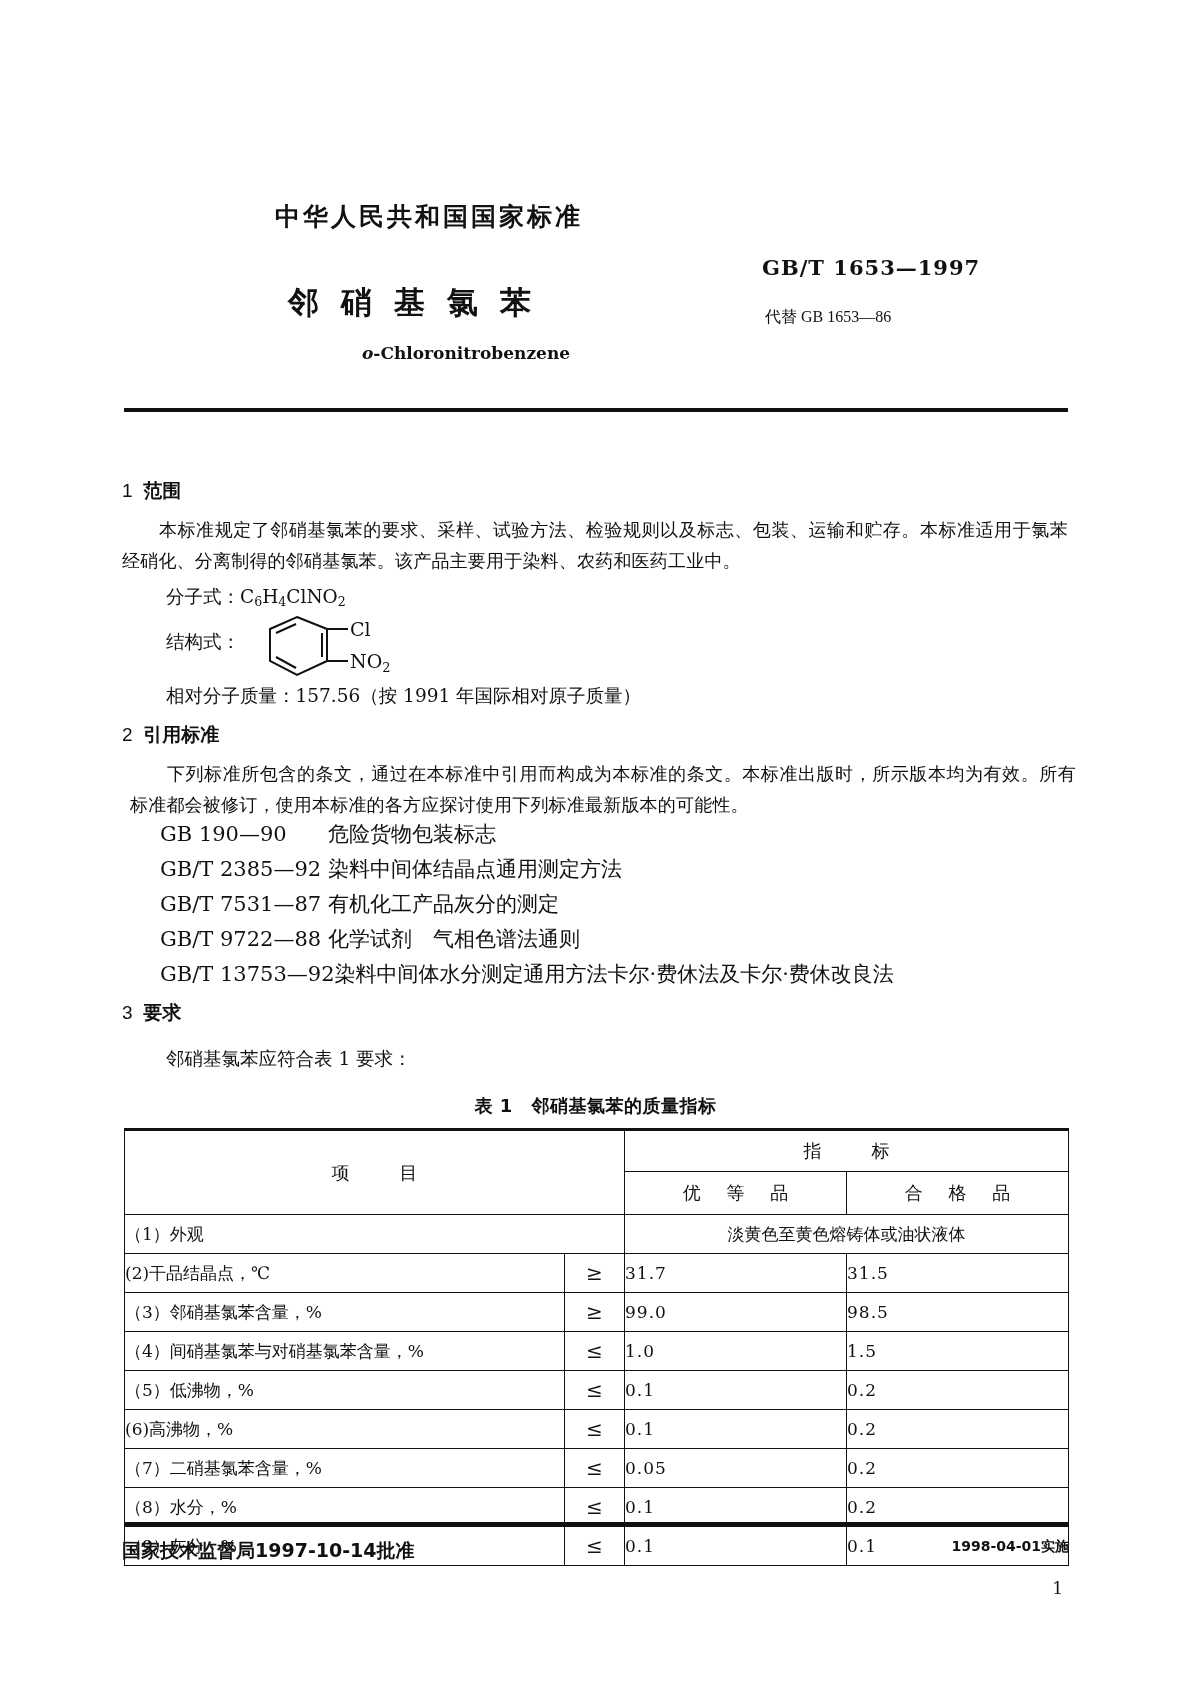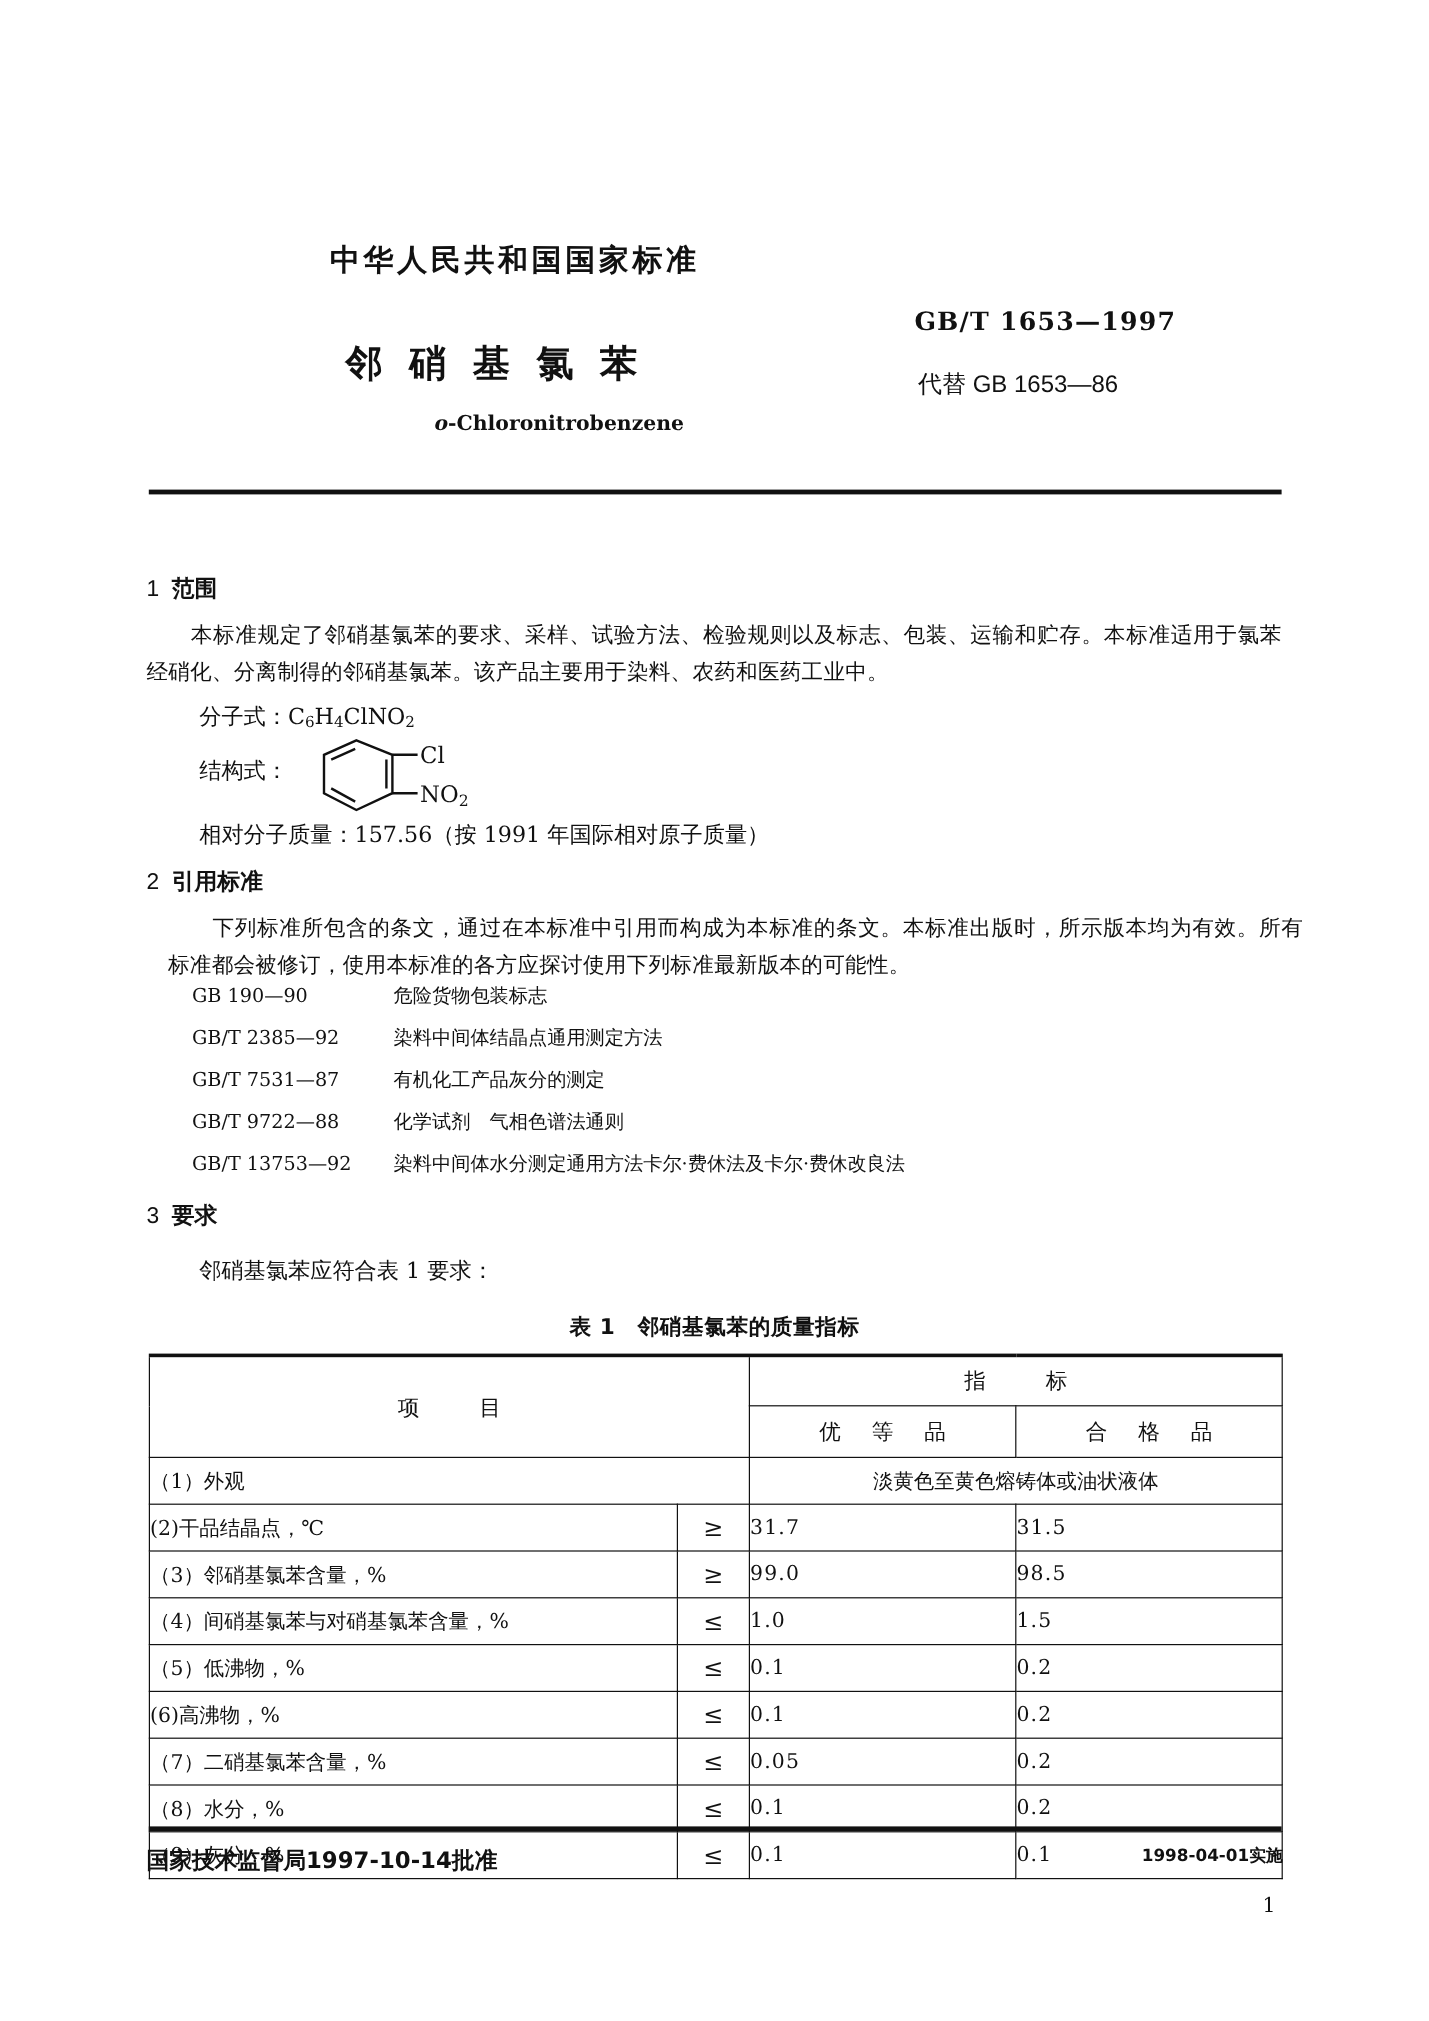--- a/index.html
+++ b/index.html
@@ -66,22 +66,22 @@
     font-family: "DejaVu Serif", "Liberation Serif", serif;
     font-weight: bold;
     font-size: 21px;
     letter-spacing: 1px;
     white-space: nowrap;
   }
   .std-replaces {
     position: absolute;
     left: 765px;
     top: 307px;
-    font-family: Liberation Sans, sans-serif;
-    font-size: 20px;
+    font-family: Liberation Serif, serif;
+    font-size: 16px;
     white-space: nowrap;
   }
 
   .rule-top {
     position: absolute;
     left: 124px;
     top: 408px;
     width: 944px;
     height: 4px;
     background: #111;
@@ -104,21 +104,21 @@
     letter-spacing: 0.2px;
   }
   .indent { text-indent: 37px; }
   .line {
     position: absolute;
     font-size: 18.5px;
     white-space: nowrap;
   }
   .refline {
     position: absolute;
-    font-size: 16px;
+    font-size: 21px;
     white-space: nowrap;
   }
   .refline .code {
     font-family: "DejaVu Serif", "Liberation Serif", serif;
     display: inline-block;
     min-width: 168px;
   }
   sub { font-size: 0.68em; vertical-align: -0.25em; }
 
   
@@ -294,21 +294,21 @@
       <text x="88" y="59" font-family="DejaVu Serif, Liberation Serif, serif" font-size="19" fill="#111">NO<tspan font-size="13" dy="4">2</tspan></text>
     </svg>
   </div>
 
   <div class="line" style="left:166px; top:683px;">相对分子质量：157.56（按 1991 年国际相对原子质量）</div>
 
   <div class="sec-head" style="left:122px; top:722px;">
     <span class="num">2</span>&nbsp;&nbsp;<span>引用标准</span>
   </div>
 
-  <div class="para indent" style="left:140px; top:758px; width:946px;">下列标准所包含的条文，通过在本标准中引用而构成为本标准的条文。本标准出版时，所示版本均为有效。所有标准都会被修订，使用本标准的各方应探讨使用下列标准最新版本的可能性。</div>
+  <div class="para indent" style="left:130px; top:758px; width:946px;">下列标准所包含的条文，通过在本标准中引用而构成为本标准的条文。本标准出版时，所示版本均为有效。所有标准都会被修订，使用本标准的各方应探讨使用下列标准最新版本的可能性。</div>
 
   <div class="refline" style="left:160px; top:820px;">
     <span class="code">GB 190—90</span><span>危险货物包装标志</span>
   </div>
   <div class="refline" style="left:160px; top:855px;">
     <span class="code">GB/T 2385—92</span><span>染料中间体结晶点通用测定方法</span>
   </div>
   <div class="refline" style="left:160px; top:890px;">
     <span class="code">GB/T 7531—87</span><span>有机化工产品灰分的测定</span>
   </div>

